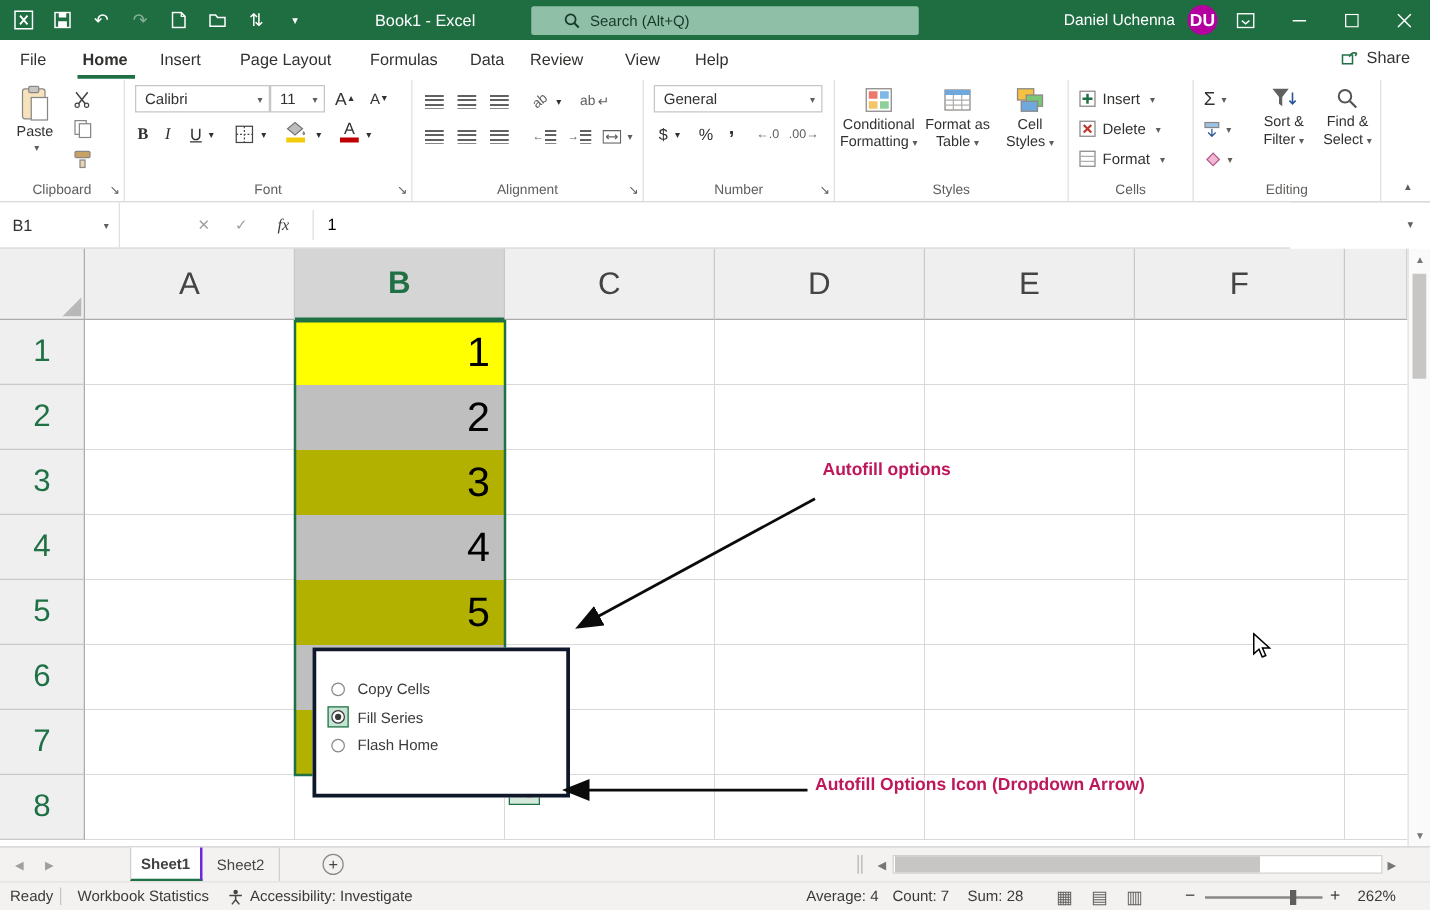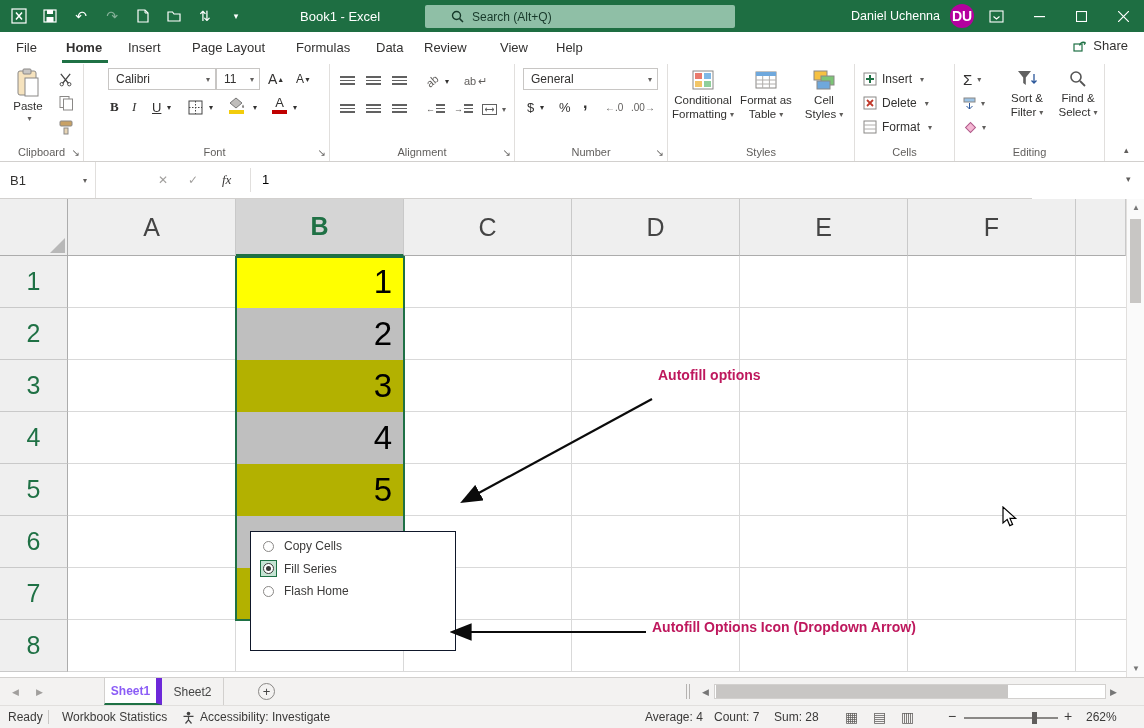--- a/index.html
+++ b/index.html
@@ -42,34 +42,34 @@
   .corner-tri{position:absolute;right:2px;bottom:2px;width:0;height:0;border-left:15px solid transparent;border-bottom:15px solid #B8B8B8}
   .ch{position:absolute;top:199px;height:57px;background:#EFEFEF;border-right:1px solid #C9C9C9;border-bottom:1px solid #ACACAC;color:#444;font-size:25px;display:flex;align-items:center;justify-content:center}
   .ch.sel{background:#D5D5D5;color:#1F7145;font-weight:600;border-bottom:2px solid #1F7145}
   .rh{position:absolute;left:0;width:68px;height:52px;background:#EFEFEF;border-right:1px solid #ACACAC;border-bottom:1px solid #C9C9C9;color:#1F7145;font-size:25px;display:flex;align-items:center;justify-content:center}
   .cells{position:absolute;left:68px;top:256px;width:1058px;height:416px;background-color:#fff;background-image:repeating-linear-gradient(to right,transparent 0 167px,#D9D9D9 167px 168px),repeating-linear-gradient(to bottom,transparent 0 51px,#D9D9D9 51px 52px)}
   .bc{position:absolute;left:168px;width:168px;height:52px;font-size:33px;color:#000;text-align:right;padding-right:12px;line-height:52px}
   .selb{position:absolute;left:167px;top:0;width:170px;height:365px;border:2px solid #1F7145;pointer-events:none}
   
   .afbtn{position:absolute;left:407px;top:622px;display:flex;align-items:center;gap:3px;z-index:15}
   .afbox{width:25px;height:22px;border:1.5px solid #1F7145;background:#D4E8DB;display:flex;align-items:center;justify-content:center}
-  .afmenu{position:absolute;left:250px;top:531px;width:206px;height:120px;background:#fff;border:1px solid #0f172a;z-index:20;padding-top:3px}
+  .afmenu{position:absolute;left:250px;top:518px;width:206px;height:120px;background:#fff;border:3px solid #0f172a;z-index:20;padding-top:19px}
   .mi{height:22.5px;display:flex;align-items:center;padding-left:12px;gap:10px;font-size:12px;color:#3B3A39}
   .radio{width:11px;height:11px;border:1px solid #8A8886;border-radius:50%;background:#fff;flex:none;display:flex;align-items:center;justify-content:center}
   .dot{width:5px;height:5px;border-radius:50%;background:#3B3A39}
   .selwrap{width:17px;height:17px;background:#C5E4D3;border:1px solid #1F7145;display:flex;align-items:center;justify-content:center;margin:0 -3px;flex:none}
   
   .ann{position:absolute;font-size:14px;font-weight:700;color:#be185d;z-index:26;white-space:nowrap}
   
   .vscroll{position:absolute;left:1126px;top:199px;width:18px;height:478px;background:#FAFAFA;border-left:1px solid #E1DFDD}
   .thumbv{position:absolute;left:3px;top:20px;width:11px;height:84px;background:#C8C6C4}
   
   .tabsbar{position:absolute;left:0;top:677px;width:1144px;height:28px;background:#F3F2F1;border-top:1px solid #D2D0CE;font-size:12px}
   .sheettab{position:absolute;top:0;height:27px;display:flex;align-items:center;justify-content:center}
-  .sheettab.active{background:#fff;color:#8b5cf6;font-weight:700;border-left:1px solid #D2D0CE;border-right:6px solid #6d28d9;border-bottom:2.5px solid #1F7145}
+  .sheettab.active{background:#fff;color:#404040;font-weight:700;border-left:1px solid #D2D0CE;border-right:2px solid #6d28d9;border-bottom:2.5px solid #1F7145}
   .plusbtn{position:absolute;left:258px;top:5px;width:17px;height:17px;border:1px solid #8A8886;border-radius:50%;display:flex;align-items:center;justify-content:center;font-size:13px;color:#444;line-height:1}
   .hthumb{position:absolute;left:716px;top:7px;width:292px;height:13px;background:#C8C6C4}
   
   .status{position:absolute;left:0;top:705px;width:1144px;height:23px;background:#F3F2F1;border-top:1px solid #E1DFDD;font-size:12px;color:#3B3A39}
   .sdiv{position:absolute;top:4px;width:1px;height:14px;background:#C8C6C4}
   .sitem{position:absolute;top:4px;white-space:nowrap}
   .viewic{position:absolute;top:3px;font-size:14px;color:#605E5C}
 </style>
 </head>
 <body>
@@ -157,21 +157,21 @@
       <svg width="15" height="14" viewBox="0 0 15 14">
           <rect x="2" y="5" width="8" height="7" fill="none" stroke="#1F7145" stroke-width="1.2"></rect>
           <path d="M7.5 6.5 C8.5 3.5 11 2.8 13.5 3.6 M13.5 3.6 L10.8 3.4 M13.5 3.6 L12.2 5.8" fill="none" stroke="#1F7145" stroke-width="1.2"></path>
         </svg>
       <span>Share</span>
     </div>
   </div>
 
   <div class="ribbon">
 
-    <div class="group" style="left:0;width:84px">
+    <div class="group" style="left:0;width:100px">
       <div class="bigbtn" style="left:6px;top:4px;width:44px">
         <svg width="26" height="30" viewBox="0 0 26 30">
             <rect x="3" y="3" width="18" height="24" rx="2" fill="#F6E3BE" stroke="#8A8886"></rect>
             <rect x="8" y="1" width="8" height="5" rx="1" fill="#C8C6C4" stroke="#8A8886"></rect>
             <rect x="10" y="10" width="13" height="18" fill="#fff" stroke="#8A8886"></rect>
           </svg>
         <span>Paste</span>
         <span class="car">▾</span>
       </div>
       <span class="ricon" style="left:58px;top:4px">

